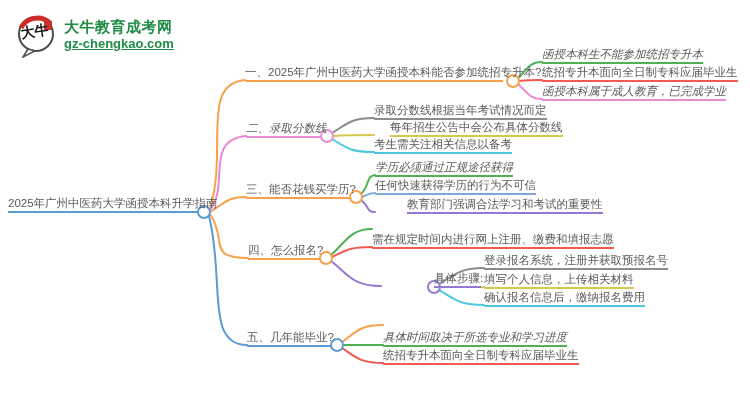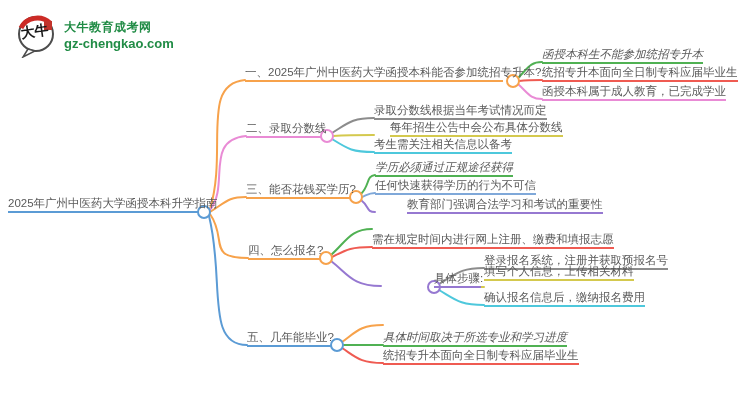--- a/index.html
+++ b/index.html
@@ -19,29 +19,29 @@
   .st-orange{stroke:var(--orange);} .st-pink{stroke:var(--pink);}
   .st-blue{stroke:var(--blue);}     .st-lblue{stroke:var(--lblue);}
   .st-green{stroke:var(--green);}   .st-red{stroke:var(--red);}
   .st-gray{stroke:var(--gray);}     .st-yellow{stroke:var(--yellow);}
   .st-cyan{stroke:var(--cyan);}     .st-purple{stroke:var(--purple);}
   .node{
     position:absolute;height:15px;line-height:15px;font-size:11.5px;color:var(--txt);
     white-space:nowrap;border-bottom:2px solid #999;
   }
   .leaf{display:inline-block;}
-  .u-orange{border-bottom-color:var(--orange);} .u-pink{border-bottom-color:var(--pink);}
+  .u-orange{border-bottom-color:var(--orange);} .u-pink{border-bottom-color:var(--pink);font-style:italic;}
   .u-blue{border-bottom-color:var(--blue);}     .u-lblue{border-bottom-color:var(--lblue);}
   .u-green{border-bottom-color:var(--green);font-style:italic;}   .u-red{border-bottom-color:var(--red);}
   .u-gray{border-bottom-color:var(--gray);}     .u-yellow{border-bottom-color:var(--yellow);}
   .u-cyan{border-bottom-color:var(--cyan);}     .u-purple{border-bottom-color:var(--purple);margin-left:32px;}
   .logo{position:absolute;left:14px;top:10px;display:flex;align-items:center;}
   .logo-text{margin-left:6px;}
-  .logo-title{font-size:12px;font-weight:bold;color:var(--brand);letter-spacing:0.5px;line-height:18px;}
-  .logo-sub{font-size:13px;font-weight:bold;color:var(--brand);line-height:15px;}
+  .logo-title{font-size:15px;font-weight:bold;color:var(--brand);letter-spacing:0.5px;line-height:18px;}
+  .logo-sub{font-size:13px;font-weight:bold;color:var(--brand);line-height:15px;text-decoration:underline;}
 </style>
 </head>
 <body>
 
 <div class="stage">
 
   <svg class="links" width="750" height="410" viewBox="0 0 750 410">
 
     <path class="st-orange" d="M210,209 C228,150 200,84 245,80"></path>
     <path class="st-pink" d="M210,210 C230,185 204,140 246,136"></path>
@@ -96,21 +96,21 @@
 
   <div class="node u-orange" style="left:246px;top:182px;width:104px">三、能否花钱买学历?</div>
   <div class="node leaf u-green" style="left:375px;top:160px">学历必须通过正规途径获得</div>
   <div class="node leaf u-lblue" style="left:375px;top:178px">任何快速获得学历的行为不可信</div>
   <div class="node leaf u-purple" style="left:375px;top:197px">教育部门强调合法学习和考试的重要性</div>
 
   <div class="node u-orange" style="left:248px;top:243px;width:72px">四、怎么报名?</div>
   <div class="node leaf u-red" style="left:372px;top:232px">需在规定时间内进行网上注册、缴费和填报志愿</div>
   <div class="node u-purple" style="left:402px;top:271px;width:47px">具体步骤:</div>
   <div class="node leaf u-gray" style="left:484px;top:253px">登录报名系统，注册并获取预报名号</div>
-  <div class="node leaf u-yellow" style="left:484px;top:264px">填写个人信息，上传相关材料</div>
+  <div class="node leaf u-yellow" style="left:484px;top:272px">填写个人信息，上传相关材料</div>
   <div class="node leaf u-cyan" style="left:484px;top:290px">确认报名信息后，缴纳报名费用</div>
 
   <div class="node u-blue" style="left:247px;top:330px;width:84px">五、几年能毕业?</div>
   <div class="node leaf u-green" style="left:383px;top:330px">具体时间取决于所选专业和学习进度</div>
   <div class="node leaf u-red" style="left:383px;top:348px">统招专升本面向全日制专科应届毕业生</div>
 
   <div class="logo">
     <svg width="44" height="48" viewBox="0 0 44 48">
       <circle cx="22" cy="24" r="17" fill="#ffffff" stroke="#4d4d4d" stroke-width="2"></circle>
       <path d="M7,18 A18,17 0 0 1 36,13" stroke="#cc2b26" stroke-width="5" fill="none"></path>

